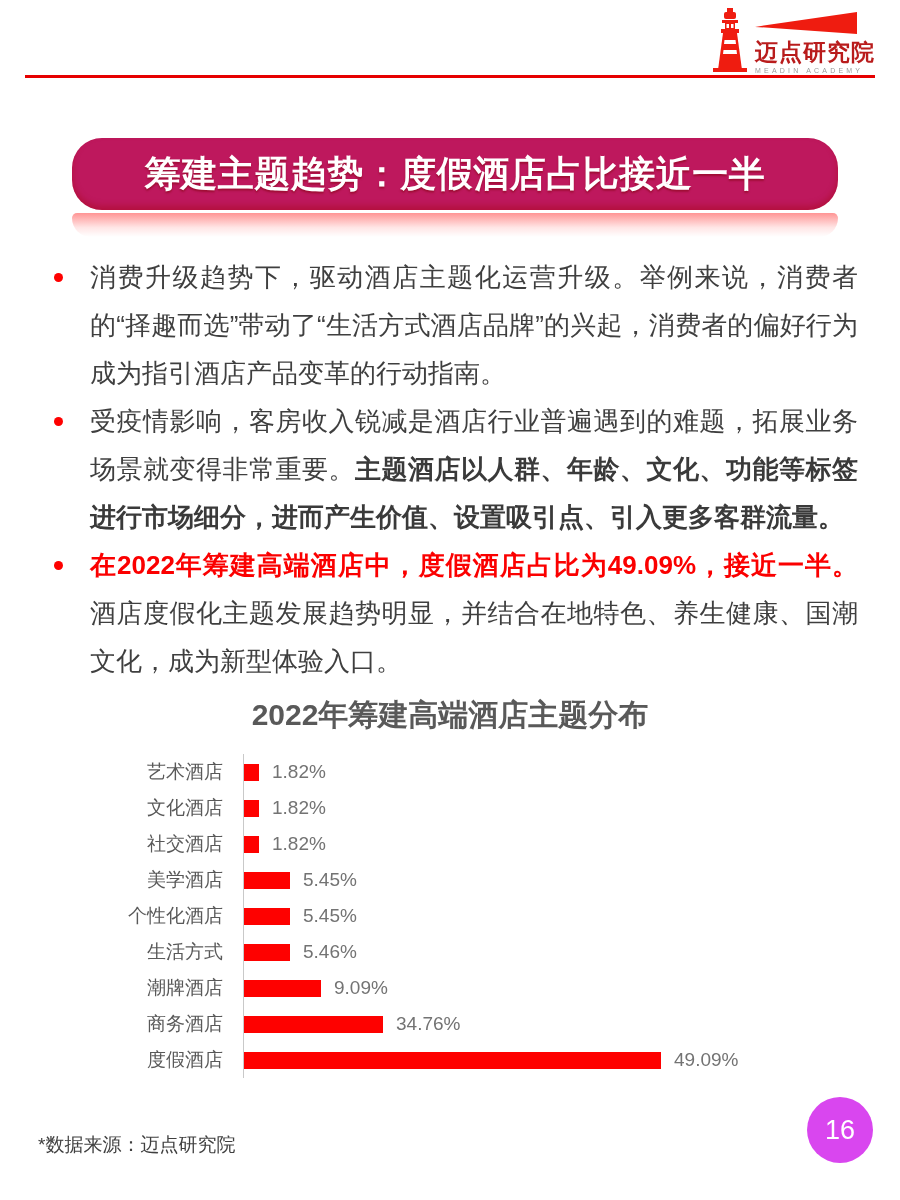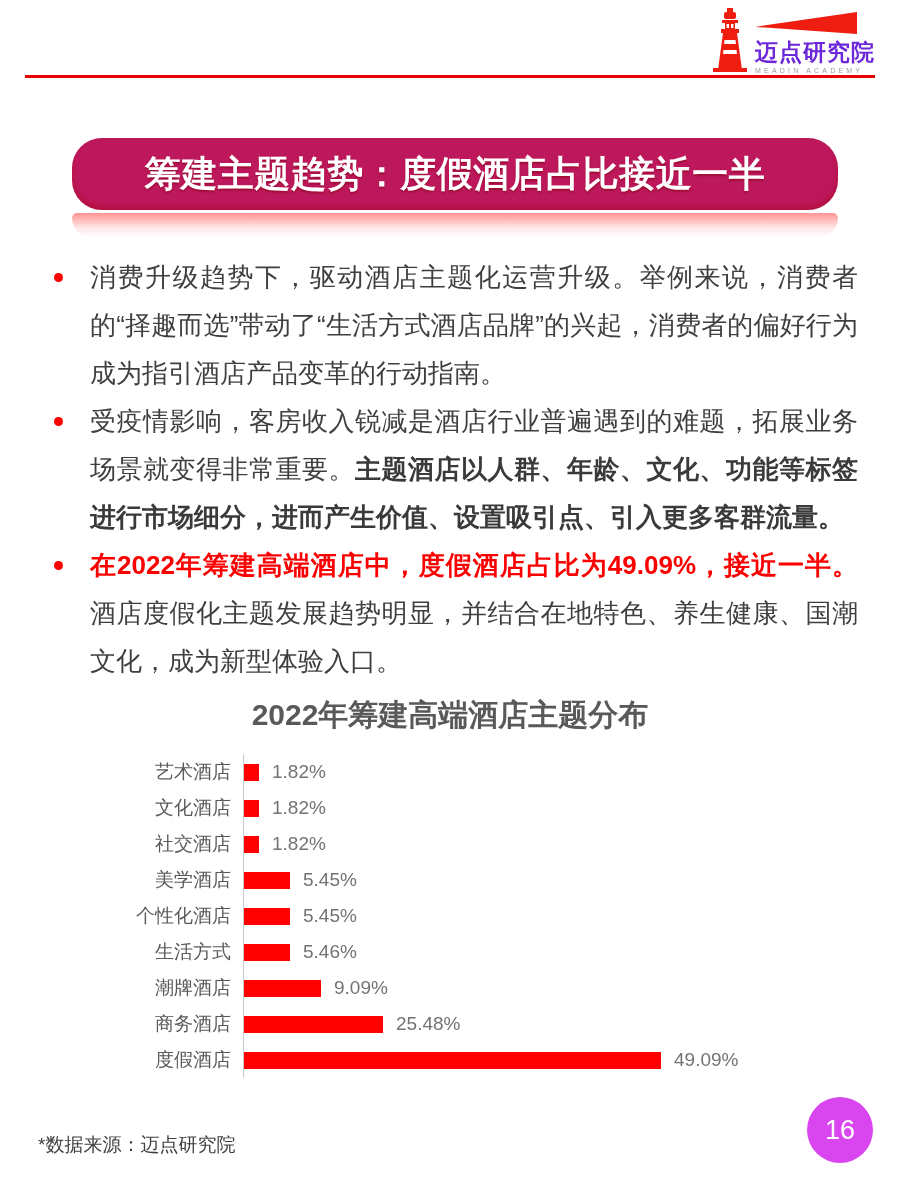--- a/index.html
+++ b/index.html
@@ -6,21 +6,21 @@
   html,body { background:#ffffff; }
   body { width:900px; height:1200px; font-family:"Liberation Sans","DejaVu Sans",sans-serif; }
   .page { position:relative; width:900px; height:1200px; overflow:hidden; background:#ffffff; }
 
   
   .header { position:relative; height:78px; margin:0 25px; border-bottom:3px solid #e60000; }
   .logo { position:absolute; right:0; top:8px; display:flex; align-items:flex-end; }
   .logo-lh { width:38px; height:66px; margin-right:6px; }
   .logo-right { display:flex; flex-direction:column; align-items:flex-start; }
   .logo-beam { width:102px; height:24px; background:#ef1c10; clip-path:polygon(0 62%, 100% 0, 100% 92%); margin-bottom:3px; }
-  .logo-cn { font-size:23px; font-weight:bold; color:#6d28d9; letter-spacing:1px; line-height:26px; }
+  .logo-cn { font-size:23px; font-weight:bold; color:#b91c1c; letter-spacing:1px; line-height:26px; }
   .logo-en { font-size:7px; color:#9a9a9a; letter-spacing:3.2px; margin-top:2px; }
 
   
   .banner { margin:60px 62px 0 72px; height:72px; background:#be185d; border-radius:30px;
             display:flex; align-items:center; justify-content:center;
             box-shadow:inset 0 -4px 6px rgba(160,0,0,.35); }
   .banner-text { color:#ffffff; font-size:36px; font-weight:bold; letter-spacing:0.5px;
                  text-shadow:0 2px 2px rgba(120,0,0,.45); }
   .banner-reflection { margin:3px 62px 0 72px; height:24px; border-radius:8px 8px 30px 30px;
                  background:linear-gradient(to bottom, rgba(254,1,0,.42), rgba(254,1,0,.10) 60%, rgba(254,1,0,0)); }
@@ -31,21 +31,21 @@
             color:#3f3f3f; text-align:justify; }
   .bullet .dot { position:absolute; left:14px; top:20px; width:9px; height:9px;
                  border-radius:50%; background:#fe0100; }
   .seg-b { font-weight:bold; color:#3a3a3a; }
   .seg-r { font-weight:bold; color:#fb0000; }
 
   
   .chart-title { margin-top:10px; text-align:center; font-size:30px; font-weight:bold; color:#595959; }
   .chart { margin:18px 0 0 55px; }
   .chart-row { display:flex; align-items:center; height:36px; }
-  .chart-label { width:188px; text-align:right; padding-right:12px; font-size:19px; color:#595959;
+  .chart-label { width:188px; text-align:right; padding-right:20px; font-size:19px; color:#595959;
                  white-space:nowrap; }
   .bar-area { flex:1; height:100%; border-left:1px solid #c9c9c9; display:flex; align-items:center; }
   .bar { height:17px; background:#fe0100; }
   .bar-value { margin-left:13px; font-size:19px; color:#737373; white-space:nowrap; }
 
   
   .source-note { position:absolute; left:38px; bottom:42px; font-size:19px; color:#404040; }
   .page-circle { position:absolute; right:27px; bottom:37px; width:66px; height:66px;
                  border-radius:50%; background:#d946ef; display:flex; align-items:center; justify-content:center; }
   .page-num { color:#ffffff; font-size:27px; }
@@ -150,21 +150,21 @@
         <div class="chart-label">潮牌酒店</div>
         <div class="bar-area">
           <div class="bar" style="width: 77px; background: rgb(254, 1, 0);"></div>
           <div class="bar-value">9.09%</div>
         </div>
       </div>
       <div class="chart-row">
         <div class="chart-label">商务酒店</div>
         <div class="bar-area">
           <div class="bar" style="width: 139px; background: rgb(254, 1, 0);"></div>
-          <div class="bar-value">25.48%</div>
+          <div class="bar-value">34.76%</div>
         </div>
       </div>
       <div class="chart-row">
         <div class="chart-label">度假酒店</div>
         <div class="bar-area">
           <div class="bar" style="width: 417px; background: rgb(254, 1, 0);"></div>
           <div class="bar-value">49.09%</div>
         </div>
       </div>
     </div>

